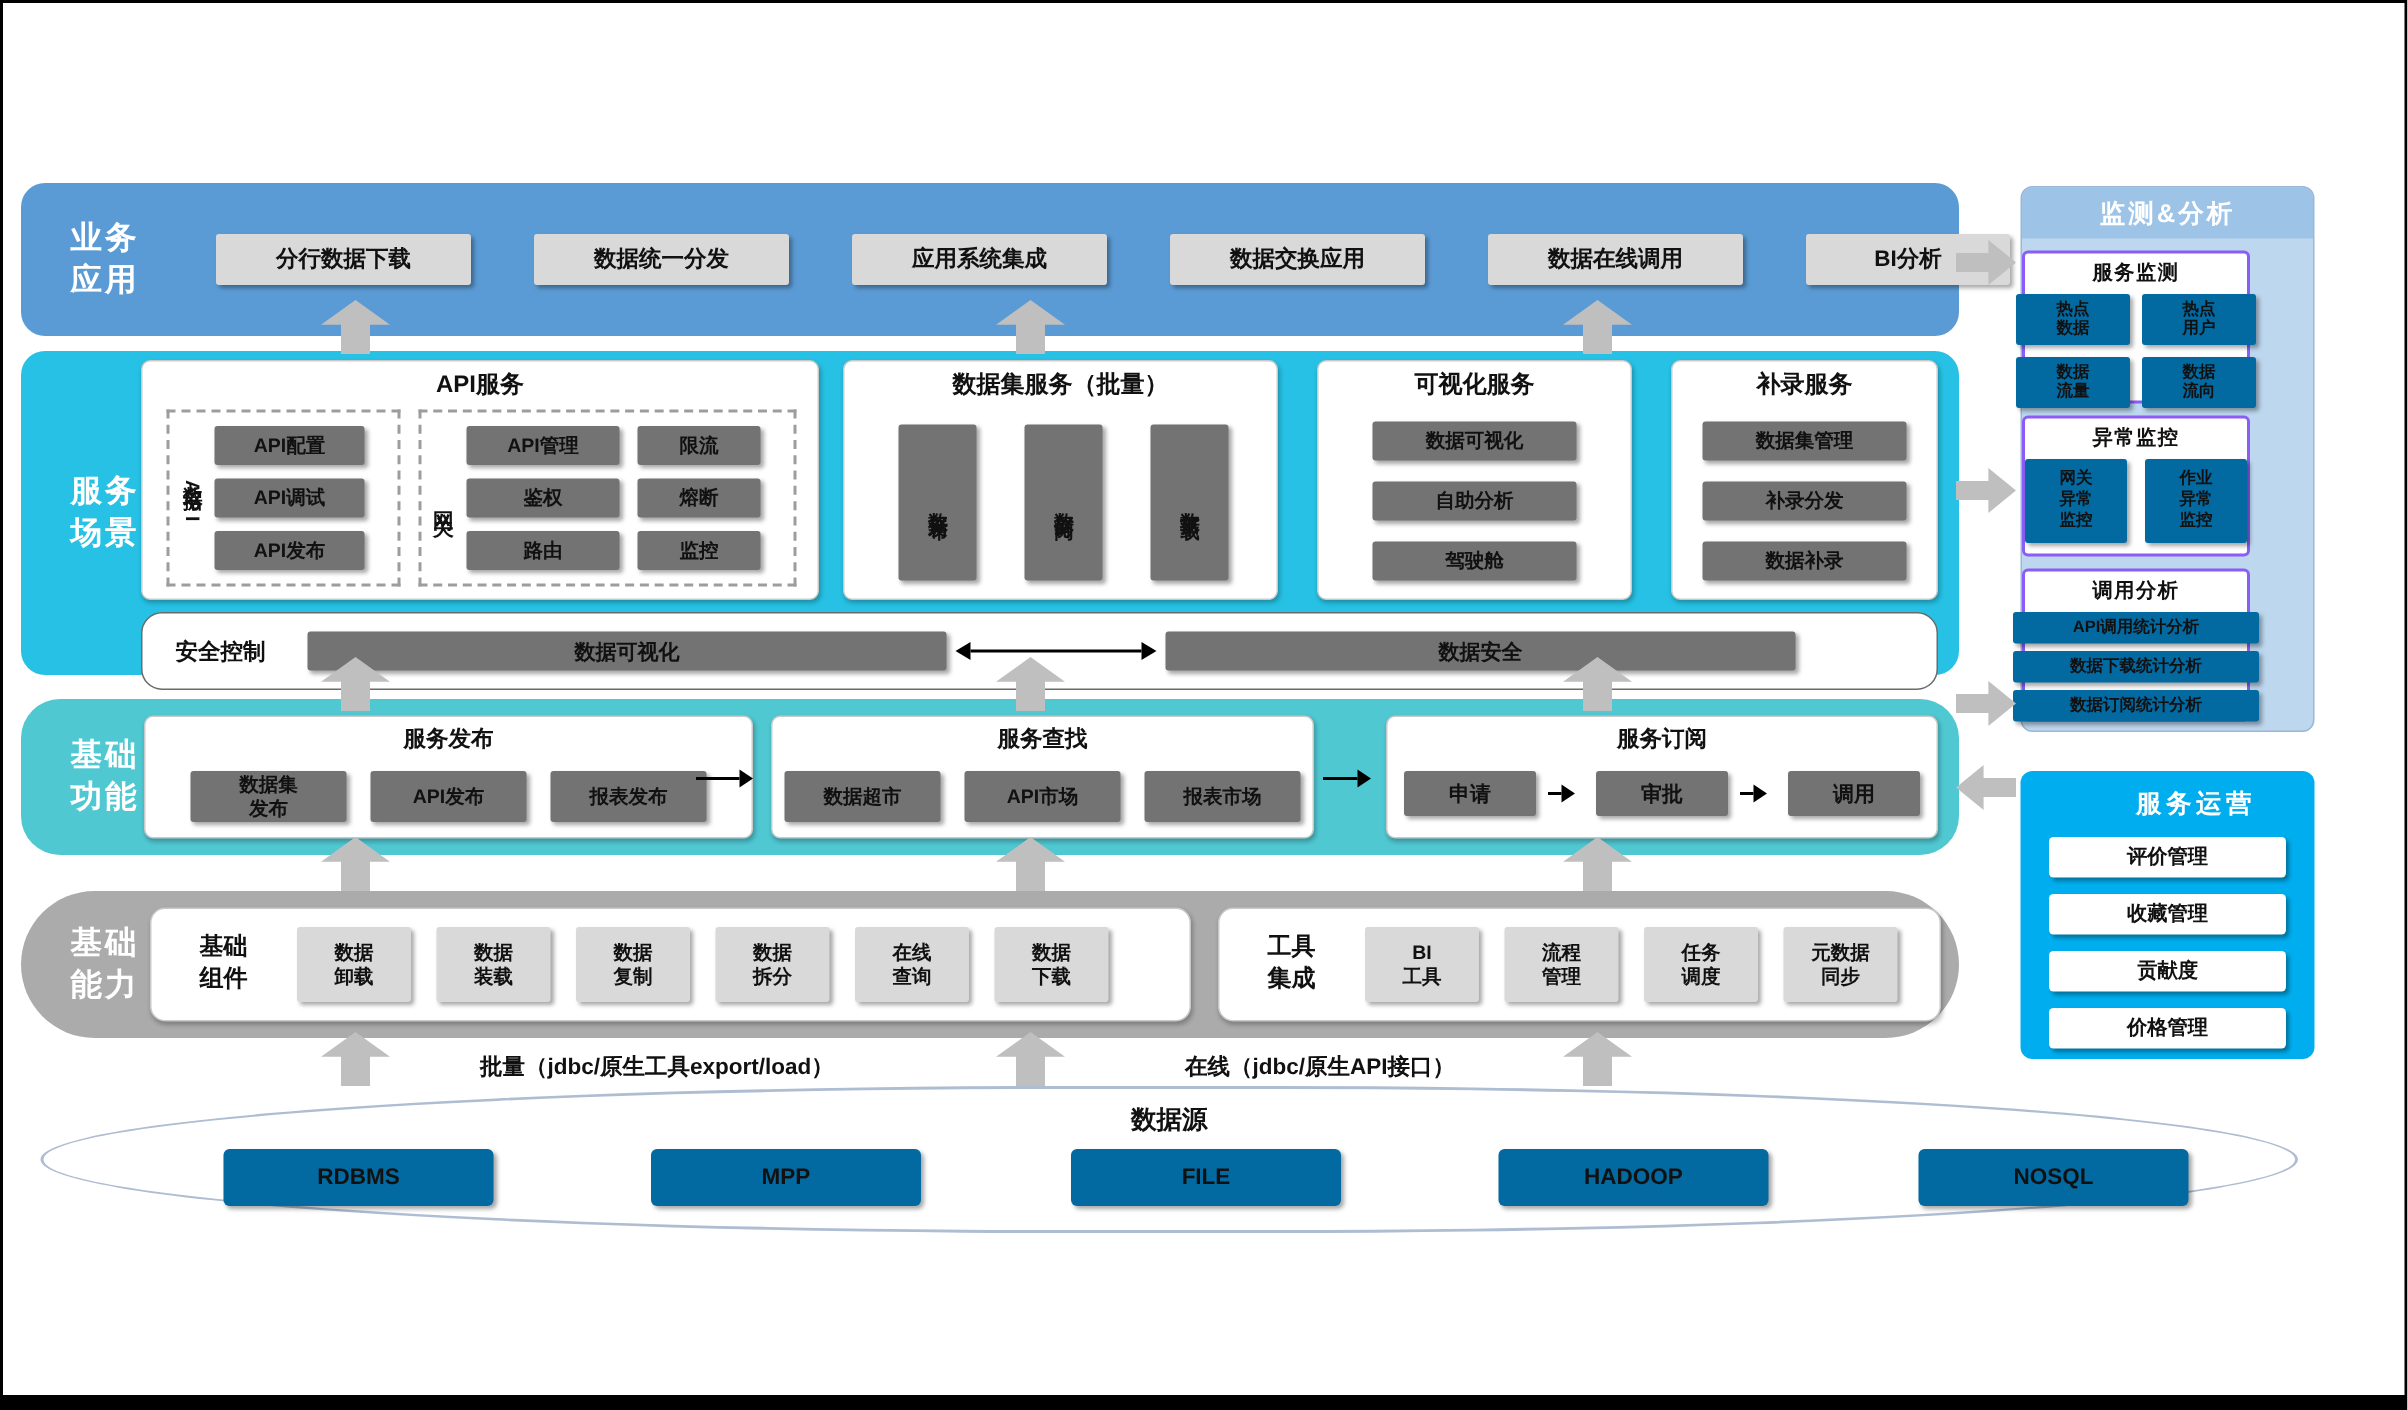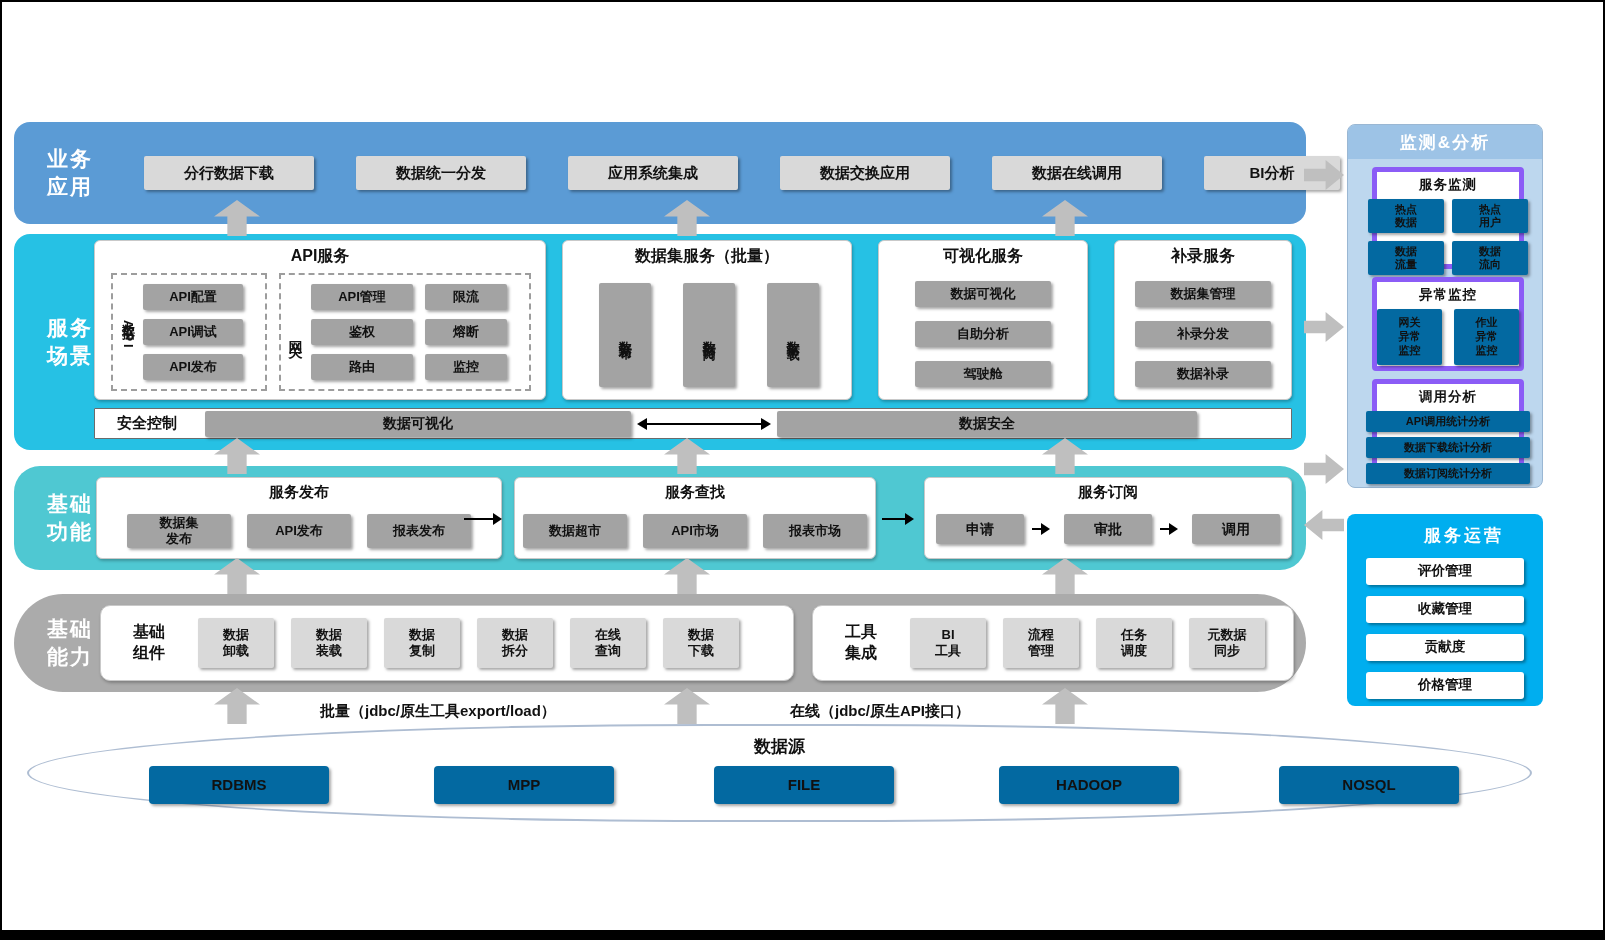--- a/index.html
+++ b/index.html
@@ -33,21 +33,21 @@
   .band-capability { left: 12px; top: 592px; width: 1292px; height: 98px; background: #ABABAB; border-radius: 49px; }
 
   
   .btn {
     display: flex; align-items: center; justify-content: center;
     text-align: center; color: #111; font-weight: 600;
     box-shadow: 2px 2px 3px rgba(0,0,0,.35);
     border-radius: 2px; line-height: 1.2;
   }
   .btn-gray { background: #D9D9D9; }
-  .btn-cyan { background: #a3a3a3; }
+  .btn-cyan { background: #737373; }
   .btn-blue { background: #0369a1; }
   .btn-white { background: #fff; }
 
   .biz-btn { width: 170px; height: 34px; font-size: 15px; flex: none; }
 
   
   .card {
     position: absolute; background: #fff; border: 1px solid #c9c9c9;
     border-radius: 6px; box-shadow: 1px 2px 3px rgba(0,0,0,.25);
   }
@@ -66,22 +66,22 @@
   .api-col { display: flex; flex-direction: column; gap: 9px; }
   .api-btn { width: 100px; height: 26px; font-size: 13px; }
   .gw-grid { display: grid; grid-template-columns: 102px 82px; gap: 9px 12px; }
   .gw-btn { height: 26px; font-size: 13px; }
   .vbtn { position: absolute; width: 52px; height: 104px; font-size: 13px; letter-spacing: 2px; }
   .vbtn .inner { writing-mode: vertical-rl; text-orientation: mixed; font-weight: 600; }
   .stack-btn { position: absolute; width: 136px; height: 26px; font-size: 13px; left: 50%; transform: translateX(-50%); }
 
   
   .security-row {
-    position: absolute; left: 80px; top: 174px; width: 1198px; height: 31px;
-    background: #fff; border: 1px solid #6b6b6b; border-radius: 1px;
+    position: absolute; left: 80px; top: 174px; width: 1198px; height: 52px;
+    background: #fff; border: 1px solid #6b6b6b; border-radius: 14px;
     display: flex; align-items: center;
   }
   .security-label { margin-left: 22px; width: 88px; font-size: 15px; font-weight: 700; color: #111; }
   .security-bar { height: 26px; font-size: 14px; }
 
   
   .harrow { display: flex; align-items: center; width: 146px; flex: none; }
   .harrow .hline { flex: 1; height: 2px; background: #000; }
   .hhead { width: 0; height: 0; border: 6px solid transparent; flex: none; }
   .hhead.l { border-right: 10px solid #000; }
@@ -132,22 +132,22 @@
   .monitor-panel {
     position: absolute; left: 1345px; top: 122px; width: 196px; height: 364px;
     background: #BDD7EE; border: 1px solid #9ab7d3; border-radius: 8px;
   }
   .monitor-header {
     height: 34px; background: #9DC3E6; border-radius: 7px 7px 0 0;
     display: flex; align-items: center; justify-content: center;
     color: #fff; font-size: 17px; font-weight: 700; letter-spacing: 2px;
   }
   .sub-card {
-    position: absolute; left: 24px; width: 152px; background: #fff;
-    border: 5px solid #8b5cf6; border-radius: 4px;
+    position: absolute; left: 0; width: 152px; background: #fff;
+    border: 2px solid #8b5cf6; border-radius: 4px;
   }
   .sub-title { text-align: center; font-size: 13.5px; font-weight: 700; color: #111; padding-top: 4px; letter-spacing: 1px; }
   .mon-grid { display: grid; grid-template-columns: 76px 76px; gap: 8px; justify-content: center; padding-top: 5px; }
   .mon-btn { height: 34px; font-size: 11px; font-weight: 600; }
   .exc-row { display: flex; justify-content: center; gap: 12px; padding-top: 5px; }
   .exc-btn { width: 76px; height: 56px; font-size: 11px; line-height: 1.25; }
   .ana-col { display: flex; flex-direction: column; align-items: center; gap: 5px; padding-top: 5px; }
   .ana-btn { width: 164px; height: 21px; font-size: 11px; }
 
   .operation-panel {

